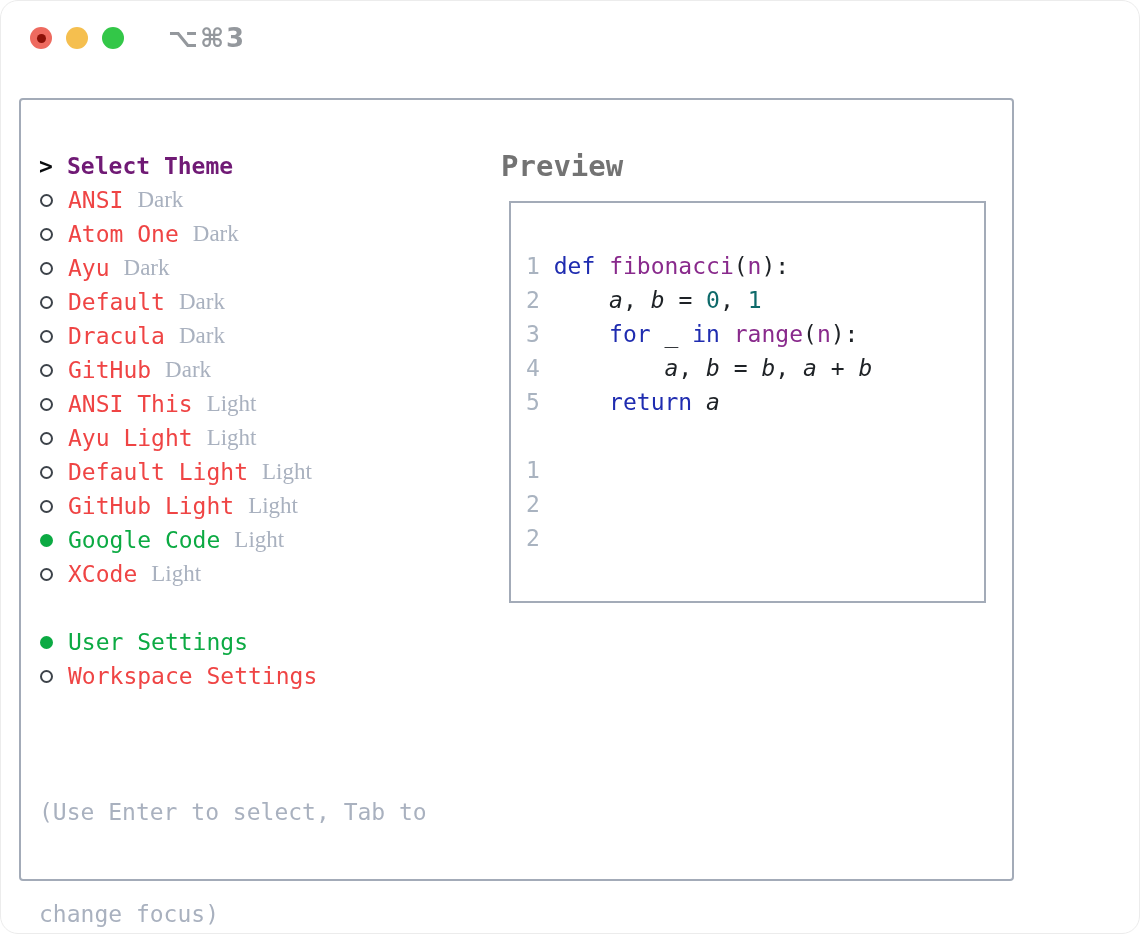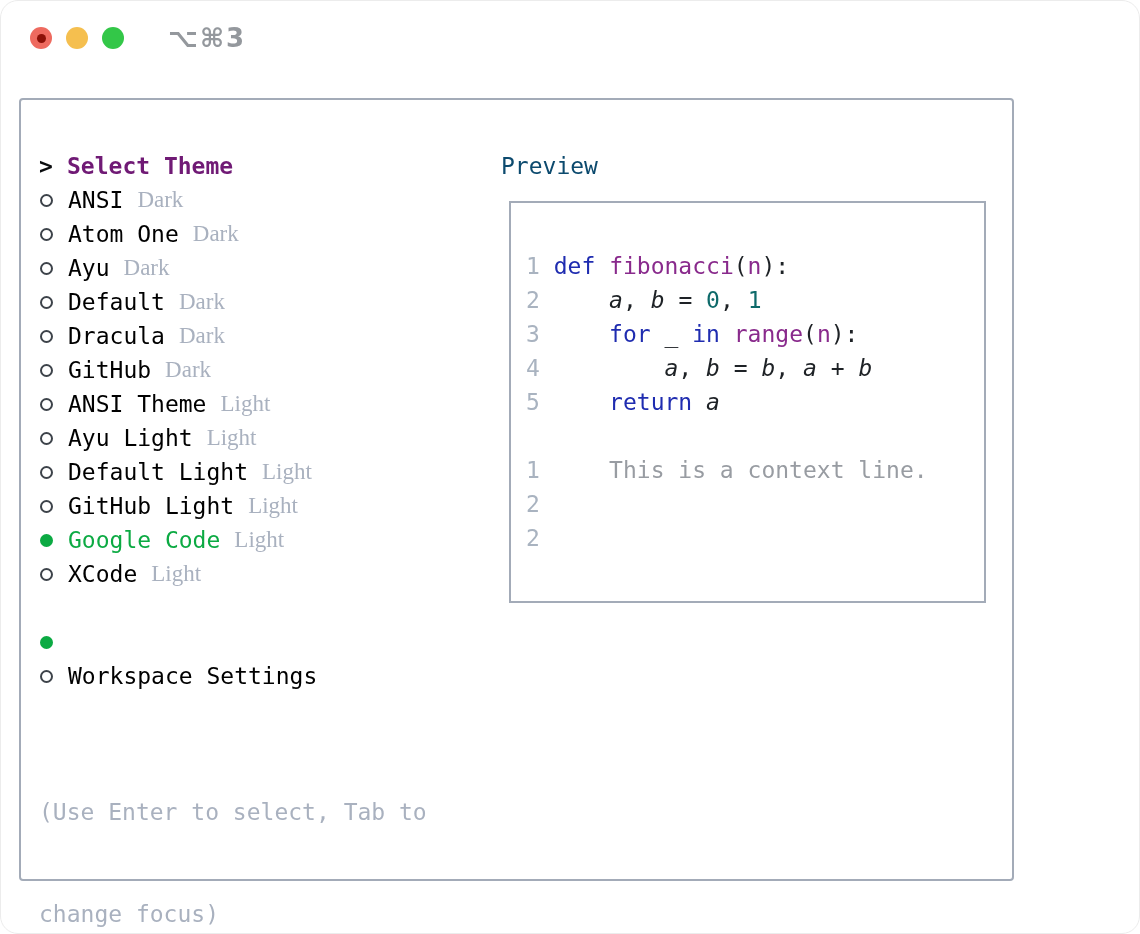--- a/index.html
+++ b/index.html
@@ -18,28 +18,28 @@
     .panel{position:absolute;left:18px;top:97px;width:995px;height:783px;border:2px solid #a3abb8;
            border-radius:4px;box-sizing:border-box;display:flex;padding:49px 0 0 18px;}
     .col-left{width:462px;flex:none;}
     .col-right{flex:1;min-width:0;}
     .row{height:34px;display:flex;align-items:center;font-size:23px;}
     .hprefix{font-weight:bold;color:#0b0d0f;width:28px;flex:none;}
     .htext{font-weight:bold;color:#701a75;}
     .radio{width:13px;height:13px;border:2px solid #3d434a;border-radius:50%;box-sizing:border-box;
            margin:0 15px 0 1px;flex:none;}
     .radio.sel{background:var(--select-green);border-color:var(--select-green);}
-    .name{color:#000000;white-space:pre;}
+    .name{color:#ef4444;white-space:pre;}
     .name.sel{color:var(--select-green);}
     .tag{color:#a9b1bf;margin-left:14px;font-family:Liberation Serif, serif;}
     .gap{height:34px;}
     .apply-header{padding-left:28px;font-weight:bold;color:#101214;}
     .help{color:#a9b1bf;font-size:23px;line-height:34px;margin-top:34px;white-space:pre;}
     
-    .pvheader{height:34px;display:flex;align-items:center;font-size:23px;font-weight:normal;color:#0c4a6e;}
+    .pvheader{height:34px;display:flex;align-items:center;font-size:29px;font-weight:bold;color:#737373;}
     .pvbox{margin-top:18px;margin-left:8px;width:477px;height:402px;border:2px solid #a3abb8;
            box-sizing:border-box;padding:46px 0 0 15px;overflow:hidden;background:#fff;}
     .crow{height:34px;display:flex;align-items:center;white-space:pre;font-size:23px;}
     .ln{color:#a9b3c0;}
     .cp{color:#1e2226;}
     .ck{color:var(--kw);}
     .cf{color:var(--fn);}
     .cn{color:var(--num);}
     .cv{color:#1e2226;font-style:italic;}
     .cx{color:#989ca2;}
@@ -92,21 +92,21 @@
             <span class="name">Dracula</span>
             <span class="tag">Dark</span>
           </div>
           <div class="row item">
             <span class="radio"></span>
             <span class="name">GitHub</span>
             <span class="tag">Dark</span>
           </div>
           <div class="row item">
             <span class="radio"></span>
-            <span class="name">ANSI Theme</span>
+            <span class="name">ANSI This</span>
             <span class="tag">Light</span>
           </div>
           <div class="row item">
             <span class="radio"></span>
             <span class="name">Ayu Light</span>
             <span class="tag">Light</span>
           </div>
           <div class="row item">
             <span class="radio"></span>
             <span class="name">Default Light</span>
@@ -126,20 +126,21 @@
             <span class="radio"></span>
             <span class="name">XCode</span>
             <span class="tag">Light</span>
           </div>
         </div>
 
       <div class="gap"></div>
       <div id="apply-list">
           <div class="row item">
             <span class="radio sel"></span>
+            <span class="name sel">User Settings</span>
           </div>
           <div class="row item">
             <span class="radio"></span>
             <span class="name">Workspace Settings</span>
           </div>
         </div>
 
       <div class="help">
         <div>(Use Enter to select, Tab to</div>
         <div>change focus)</div>
@@ -148,19 +149,19 @@
 
     <div class="col-right">
       <div class="pvheader">Preview</div>
       <div class="pvbox" id="preview-box">
           <div class="crow"><span class="ln">1</span><span class="cp"> </span><span class="ck">def</span><span class="cp"> </span><span class="cf">fibonacci</span><span class="cp">(</span><span class="cf">n</span><span class="cp">):</span></div>
           <div class="crow"><span class="ln">2</span><span class="cp">     </span><span class="cv">a</span><span class="cp">, </span><span class="cv">b</span><span class="cp"> = </span><span class="cn">0</span><span class="cp">, </span><span class="cn">1</span></div>
           <div class="crow"><span class="ln">3</span><span class="cp">     </span><span class="ck">for</span><span class="cp"> _ </span><span class="ck">in</span><span class="cp"> </span><span class="cf">range</span><span class="cp">(</span><span class="cf">n</span><span class="cp">):</span></div>
           <div class="crow"><span class="ln">4</span><span class="cp">         </span><span class="cv">a</span><span class="cp">, </span><span class="cv">b</span><span class="cp"> = </span><span class="cv">b</span><span class="cp">, </span><span class="cv">a</span><span class="cp"> + </span><span class="cv">b</span></div>
           <div class="crow"><span class="ln">5</span><span class="cp">     </span><span class="ck">return</span><span class="cp"> </span><span class="cv">a</span></div>
           <div class="crow"></div>
-          <div class="crow"><span class="ln">1</span><span class="cx">     This is a context line.</span></div>
+          <div class="crow"><span class="ln">1</span></div>
           <div class="crow"><span class="ln">2</span></div>
           <div class="crow"><span class="ln">2</span></div>
         </div>
     </div>
   </div>
 </div>
 
 </body></html>

